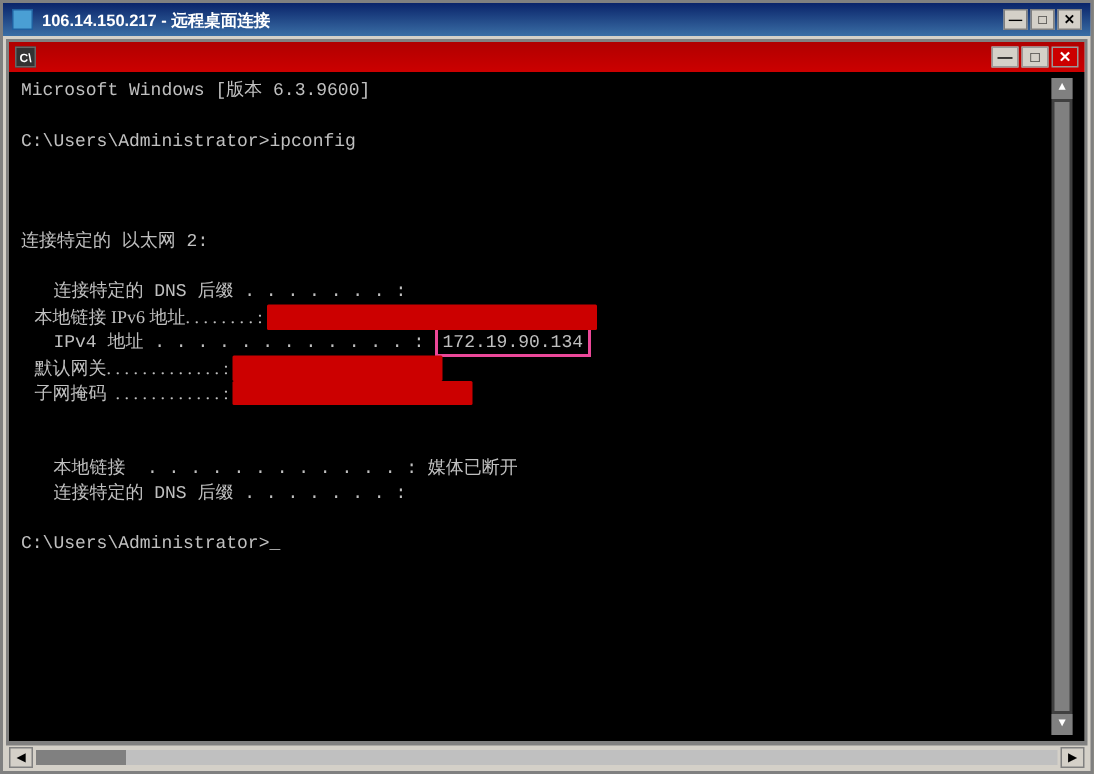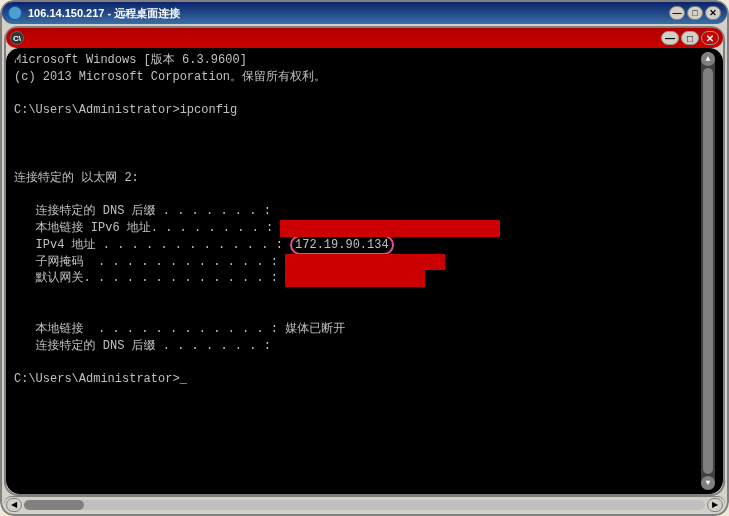--- a/index.html
+++ b/index.html
@@ -1,15 +1,15 @@
 <!DOCTYPE html>
 <html><head>
   <meta charset="utf-8">
   <style>
-    * { margin: 0; padding: 0; box-sizing: border-box; border-radius: 14px; }
+    * { margin: 0; padding: 0; box-sizing: border-box; }
     body {
       width: 729px;
       height: 516px;
       background: #ece9d8;
       font-family: 'MS Shell Dlg 2', Tahoma, sans-serif;
       font-size: 11px;
       overflow: hidden;
     }
 
     
@@ -182,20 +182,21 @@
       margin: 2px;
     }
 
     .cmd-line {
       white-space: pre;
       color: #c0c0c0;
     }
 
     .cmd-line.redacted {
       position: relative;
+      font-family: Liberation Serif, serif;
     }
 
     .redact-bar {
       display: inline-block;
       background: #cc0000;
       color: #cc0000;
       border-radius: 1px;
     }
 
     
@@ -261,21 +262,20 @@
           <div class="cmd-btn">□</div>
           <div class="cmd-btn close">✕</div>
         </div>
       </div>
 
       <div class="cmd-body">
         <div class="cmd-text-area">
 
           <div class="cmd-line">Microsoft Windows [版本 6.3.9600]</div>
 
-          <div class="cmd-line">(c) 2013 Microsoft Corporation。保留所有权利。</div>
 
           <div class="cmd-line">&nbsp;</div>
 
           <div class="cmd-line">C:\Users\Administrator&gt;ipconfig</div>
 
           <div class="cmd-line">&nbsp;</div>
 
 
           <div class="cmd-line">&nbsp;</div>
 
@@ -284,23 +284,23 @@
           <div class="cmd-line">连接特定的 以太网 2:</div>
 
           <div class="cmd-line">&nbsp;</div>
 
           <div class="cmd-line">   连接特定的 DNS 后缀 . . . . . . . :</div>
 
           <div class="cmd-line redacted">   本地链接 IPv6 地址. . . . . . . . : <span class="redact-bar" style="min-width:220px;">&nbsp;&nbsp;&nbsp;&nbsp;&nbsp;&nbsp;&nbsp;&nbsp;&nbsp;&nbsp;&nbsp;&nbsp;&nbsp;&nbsp;&nbsp;&nbsp;&nbsp;&nbsp;&nbsp;&nbsp;&nbsp;&nbsp;&nbsp;&nbsp;&nbsp;&nbsp;&nbsp;&nbsp;&nbsp;&nbsp;</span></div>
 
           <div class="cmd-line">   IPv4 地址 . . . . . . . . . . . . : <span style="border: 2px solid #ec4899; padding: 1px 3px;">172.19.90.134</span></div>
 
+          <div class="cmd-line redacted">   默认网关. . . . . . . . . . . . . : <span class="redact-bar" style="min-width:140px;">&nbsp;&nbsp;&nbsp;&nbsp;&nbsp;&nbsp;&nbsp;&nbsp;&nbsp;&nbsp;&nbsp;&nbsp;&nbsp;&nbsp;&nbsp;&nbsp;&nbsp;</span></div>
+
           <div class="cmd-line redacted">   子网掩码  . . . . . . . . . . . . : <span class="redact-bar" style="min-width:160px;">&nbsp;&nbsp;&nbsp;&nbsp;&nbsp;&nbsp;&nbsp;&nbsp;&nbsp;&nbsp;&nbsp;&nbsp;&nbsp;&nbsp;&nbsp;&nbsp;&nbsp;&nbsp;&nbsp;&nbsp;</span></div>
-
-          <div class="cmd-line redacted">   默认网关. . . . . . . . . . . . . : <span class="redact-bar" style="min-width:140px;">&nbsp;&nbsp;&nbsp;&nbsp;&nbsp;&nbsp;&nbsp;&nbsp;&nbsp;&nbsp;&nbsp;&nbsp;&nbsp;&nbsp;&nbsp;&nbsp;&nbsp;</span></div>
 
           <div class="cmd-line">&nbsp;</div>
 
 
           <div class="cmd-line">&nbsp;</div>
 
           <div class="cmd-line">   本地链接  . . . . . . . . . . . . : 媒体已断开</div>
 
           <div class="cmd-line">   连接特定的 DNS 后缀 . . . . . . . :</div>
 

